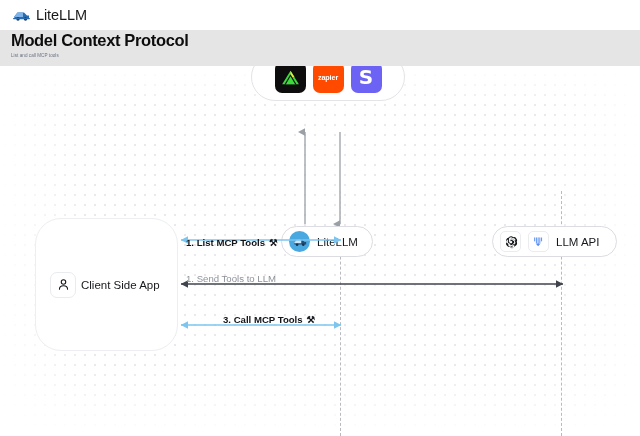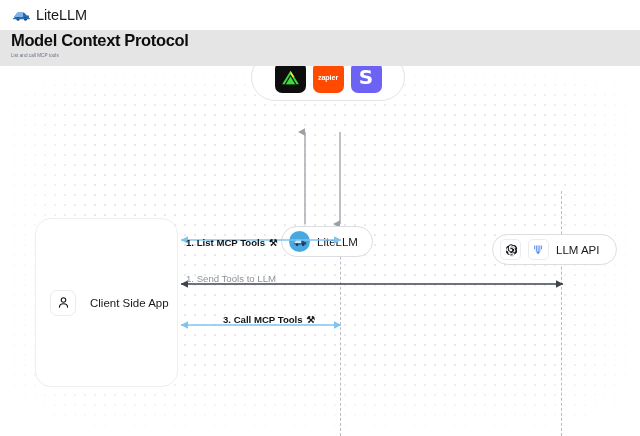--- a/index.html
+++ b/index.html
@@ -80,40 +80,40 @@
   }
 
   
   .node-pill {
     height: 31px; border: 1.3px solid #dcdde2; border-radius: 16px;
     background: #ffffff;
     display: flex; align-items: center; gap: 7px;
     padding: 0 14px 0 7px;
   }
   .pill-litellm { left: 281px; top: 160px; }
-  .pill-llmapi  { left: 492px; top: 160px; padding-right: 17px; margin-top: 8px; }
+  .pill-llmapi  { left: 492px; top: 160px; padding-right: 17px; }
   .node-text { font-size: 11.5px; color: #17191c; white-space: nowrap; }
   .icon-circle {
     width: 21px; height: 21px; border-radius: 50%;
     background: #4aa8e0; display: flex; align-items: center; justify-content: center;
     flex: none;
   }
   .icon-sq {
     width: 21px; height: 21px; border-radius: 5px;
     border: 1px solid #ebecef; background: #ffffff;
     display: flex; align-items: center; justify-content: center; flex: none;
   }
 
   
   .client-card {
     left: 35px; top: 152px;
-    width: 143px; height: 169px;
-    border: 1.2px solid #eceef1; border-radius: 16px;
-    background: #ffffff;
-    display: flex; align-items: center; padding-left: 14px; gap: 14px;
+    width: 143px; height: 133px;
+    border: 1.2px solid #eceef1; border-radius: 26px;
+    background: #ffffff;
+    display: flex; align-items: center; padding-left: 14px; gap: 5px;
   }
   .client-icon {
     width: 26px; height: 26px; border-radius: 7px;
     border: 1px solid #e9ebee; background: #fff;
     display: flex; align-items: center; justify-content: center; flex: none;
   }
   .client-text { font-size: 11.5px; color: #17191c; }
 
   
   .lifeline {

